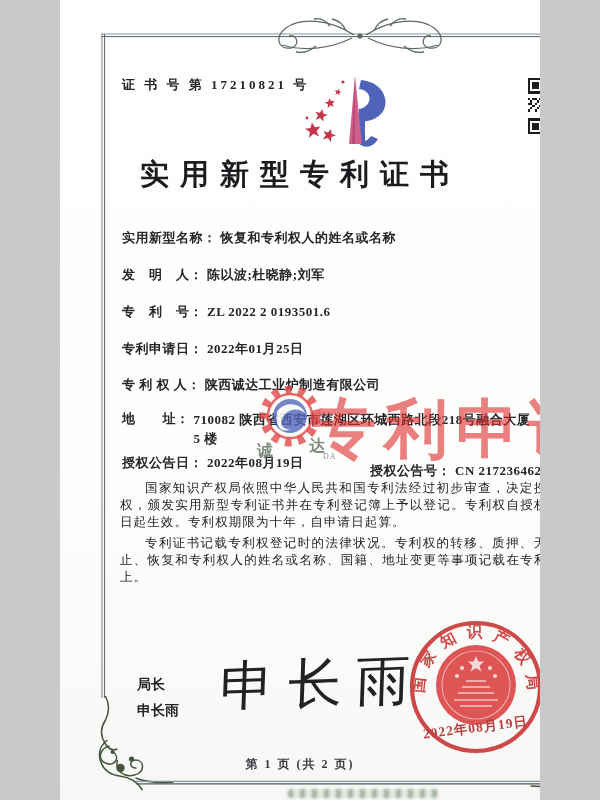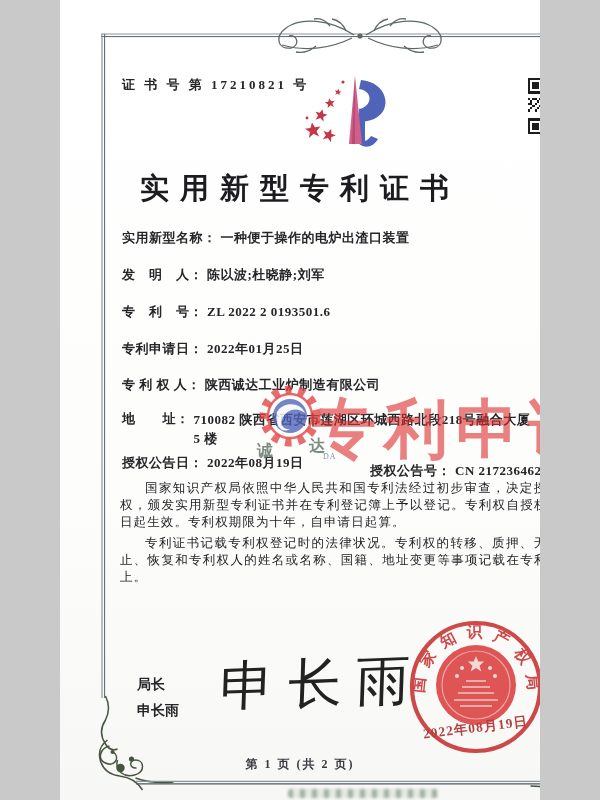--- a/index.html
+++ b/index.html
@@ -7,21 +7,21 @@
     position:relative;width:480px;height:800px;margin:0 auto;
     background:linear-gradient(180deg,#ffffff 0%,#fdfdfc 60%,#f7f7f5 100%);
     overflow:hidden;
     font-family:"Liberation Serif","DejaVu Serif",serif;
     color:#26262a;
   }
   .decor{position:absolute;left:0;top:0;z-index:1;}
   .cert-no{position:absolute;left:62px;top:76px;font-size:13px;font-weight:bold;letter-spacing:3px;z-index:2;}
   .logo{position:absolute;left:233px;top:72px;z-index:2;}
   .qr{position:absolute;left:468px;top:78px;z-index:2;}
-  .title{position:absolute;left:0;right:0;top:155px;text-align:center;font-size:29px;font-weight:bold;letter-spacing:11px;z-index:2;margin:14px;color:#1c1c20;}
+  .title{position:absolute;left:0;right:0;top:155px;text-align:center;font-size:29px;font-weight:bold;letter-spacing:11px;z-index:2;margin:0;color:#1c1c20;}
   .fields{position:absolute;left:62px;top:229px;width:480px;z-index:2;}
   .field-row{position:absolute;left:0;white-space:nowrap;font-size:13px;font-weight:bold;letter-spacing:.5px;color:#26262a;}
   .field-row .lbl{margin-right:4px;}
   .row-name{top:0;}
   .row-inventor{top:37px;}
   .row-patentno{top:74px;}
   .row-filing{top:111px;}
   .row-patentee{top:147px;}
   .row-address{top:181px;white-space:normal;}
   .row-address .val{display:inline-block;width:345px;vertical-align:top;white-space:normal;line-height:19px;}
@@ -251,21 +251,21 @@
         <rect x="16" y="24" width="1" height="1"></rect>
         <rect x="19" y="24" width="1" height="1"></rect>
         <rect x="22" y="24" width="2" height="1"></rect>
     </g>
   </svg>
 
   <h1 class="title">实用新型专利证书</h1>
 
   <div class="fields">
     <div class="field-row row-name">
-      <span class="lbl">实用新型名称：</span><span class="val">一种便于操作的电炉出渣口装置</span>
+      <span class="lbl">实用新型名称：</span><span class="val">恢复和专利权人的姓名或名称</span>
     </div>
     <div class="field-row row-inventor">
       <span class="lbl">发　明　人：</span><span class="val">陈以波;杜晓静;刘军</span>
     </div>
     <div class="field-row row-patentno">
       <span class="lbl">专　利　号：</span><span class="val">ZL 2022 2 0193501.6</span>
     </div>
     <div class="field-row row-filing">
       <span class="lbl">专利申请日：</span><span class="val">2022年01月25日</span>
     </div>

